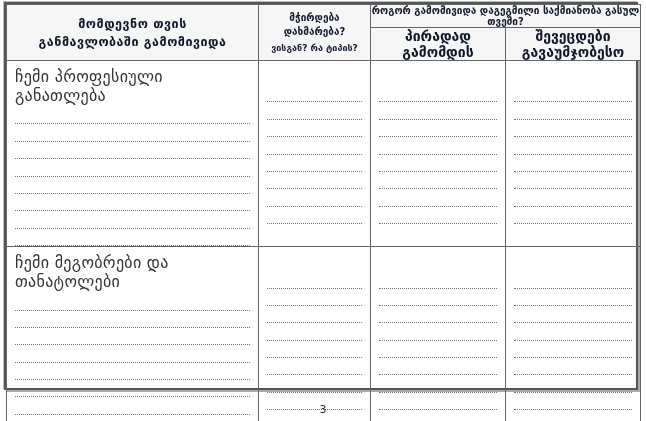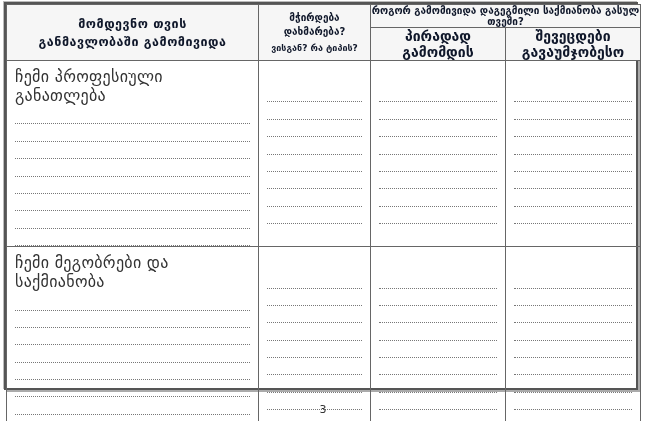--- a/index.html
+++ b/index.html
@@ -98,21 +98,21 @@
           <div class="dot-line"></div>
           <div class="dot-line"></div>
           <div class="dot-line"></div>
           <div class="dot-line"></div>
         </div>
       </td>
     </tr>
 
     <tr style="height:165px">
       <td>
-        <div class="section-title">ჩემი მეგობრები და საქმიანობა</div>
+        <div class="section-title">ჩემი მეგობრები და თანატოლები</div>
         <div class="lines">
           <div class="dot-line"></div>
           <div class="dot-line"></div>
           <div class="dot-line"></div>
           <div class="dot-line"></div>
           <div class="dot-line"></div>
           <div class="dot-line"></div>
           <div class="dot-line"></div>
           <div class="dot-line"></div>
         </div>

